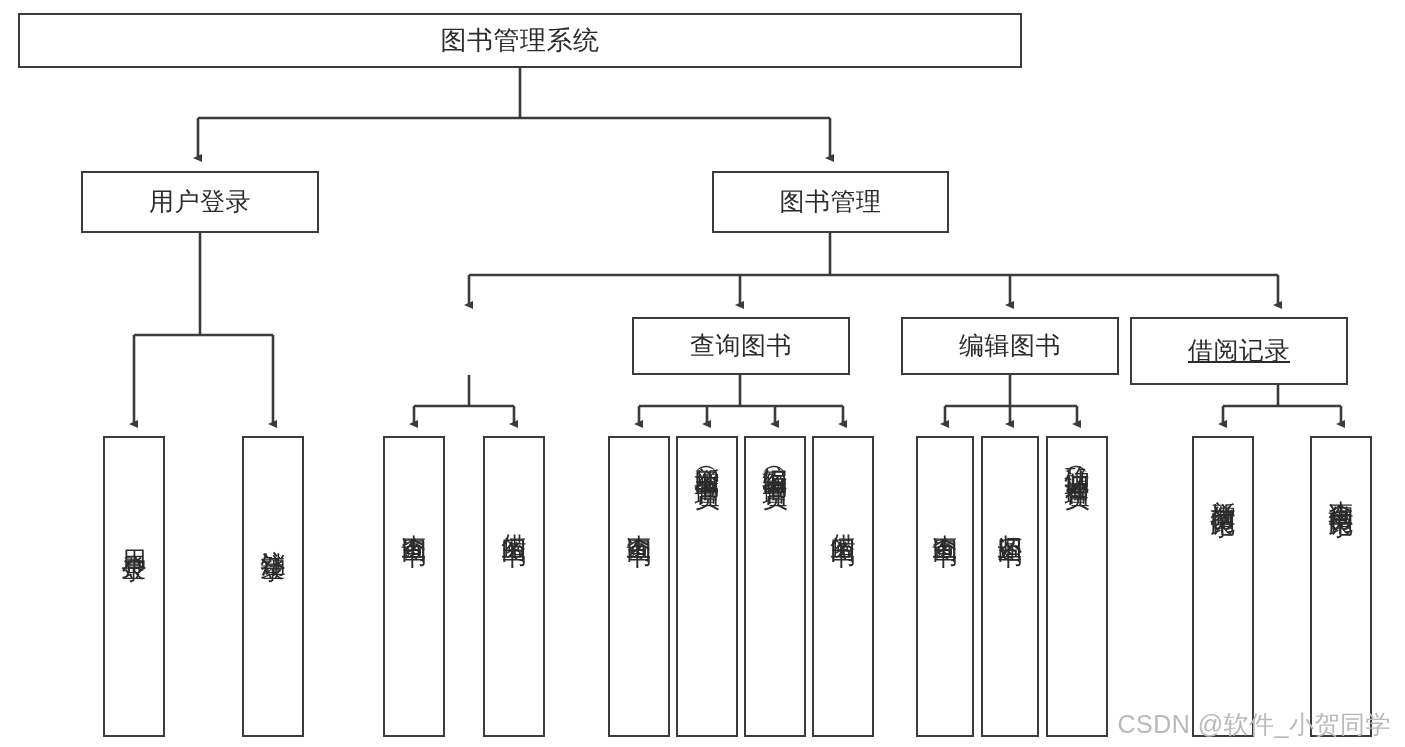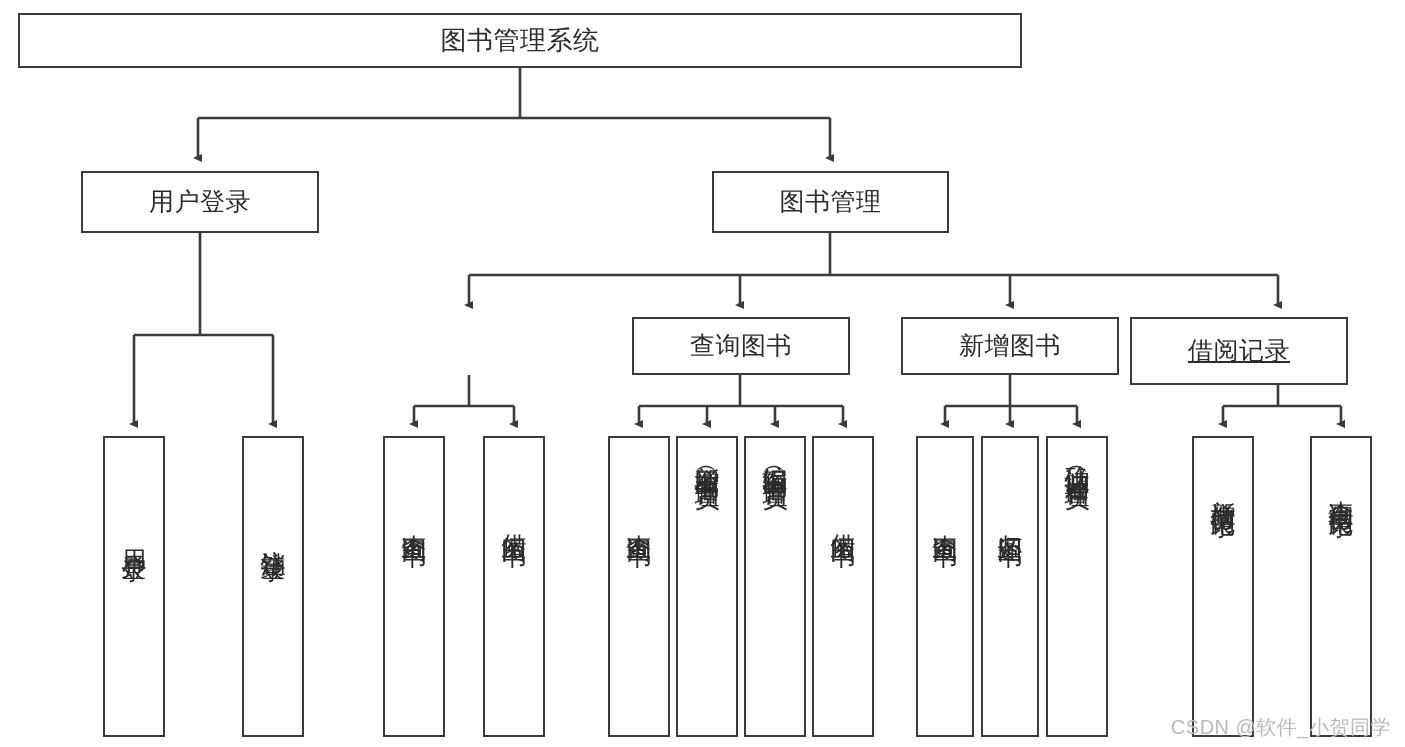--- a/index.html
+++ b/index.html
@@ -58,21 +58,21 @@
     text-orientation: upright;
     font-size: 25px;
     letter-spacing: 3px;
     line-height: 1;
   }
   .node.root .label { font-size: 26px; }
   .watermark {
     position: absolute;
     right: 14px;
     bottom: 6px;
-    font-size: 20px;
+    font-size: 25px;
     color: #b9b9b9;
     white-space: nowrap;
     letter-spacing: 0.5px;
   }
 </style>
 </head>
 <body>
 
 <div id="diagram-root">
 
@@ -134,21 +134,21 @@
     <span class="label">用户登录</span>
   </div>
   <div class="node horizontal" style="left:712px; top:171px; width:237px; height:62px;justify-content:center;">
     <span class="label">图书管理</span>
   </div>
 
   <div class="node horizontal" style="left:632px; top:317px; width:218px; height:58px;">
     <span class="label">查询图书</span>
   </div>
   <div class="node horizontal" style="left:901px; top:317px; width:218px; height:58px;">
-    <span class="label">新增图书</span>
+    <span class="label">编辑图书</span>
   </div>
   <div class="node horizontal" style="left:1130px; top:317px; width:218px; height:68px;text-decoration:underline;">
     <span class="label">借阅记录</span>
   </div>
 
   <div class="node vertical" style="left:103px; top:436px; width:62px; height:301px; padding-top:92px;">
     <span class="label">用户登录</span>
   </div>
   <div class="node vertical" style="left:242px; top:436px; width:62px; height:301px; padding-top:92px;">
     <span class="label">注销登录</span>

